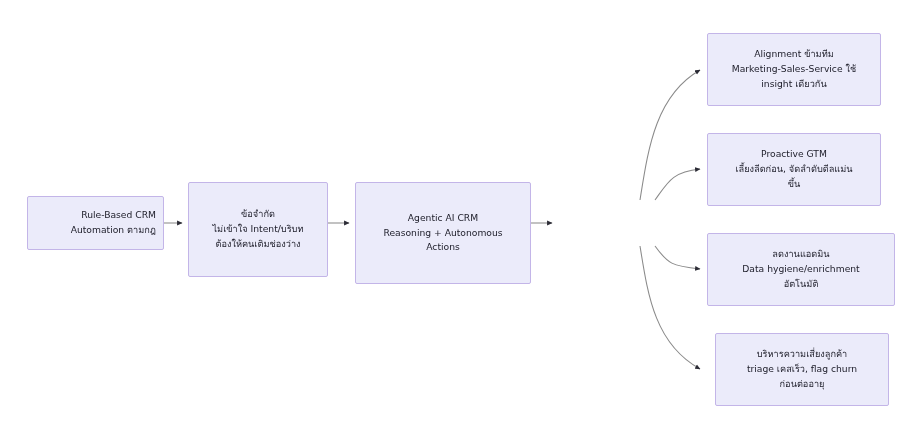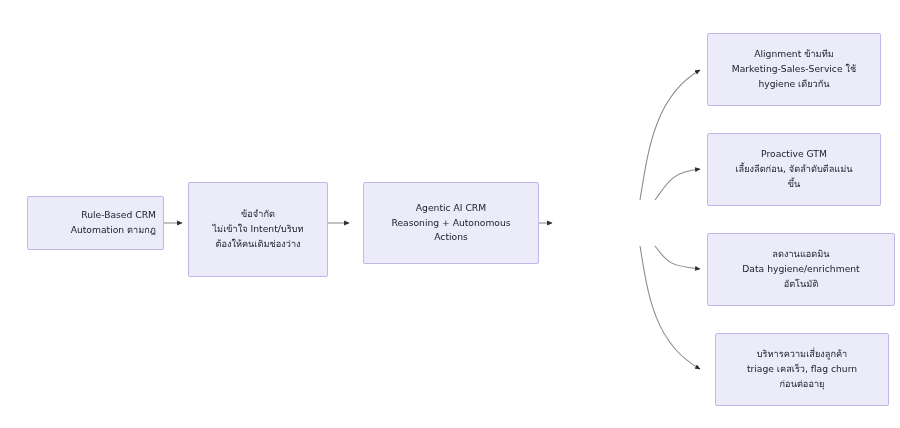--- a/index.html
+++ b/index.html
@@ -76,31 +76,31 @@
     <span class="node-label">Rule-Based CRM
 Automation ตามกฎ</span>
   </div>
 
   <div class="node" style="left:188px; top:182px; width:140px; height:95px;">
     <span class="node-label">ข้อจำกัด
 ไม่เข้าใจ Intent/บริบท
 ต้องให้คนเติมช่องว่าง</span>
   </div>
 
-  <div class="node" style="left:355px; top:182px; width:176px; height:82px;margin-left:8px;">
+  <div class="node" style="left:355px; top:182px; width:176px; height:102px;">
     <span class="node-label">Agentic AI CRM
 Reasoning + Autonomous
 Actions</span>
   </div>
 
 
   <div class="node" style="left:707px; top:33px; width:174px; height:73px;">
     <span class="node-label">Alignment ข้ามทีม
 Marketing-Sales-Service ใช้
-hygiene เดียวกัน</span>
+insight เดียวกัน</span>
   </div>
 
   <div class="node" style="left:707px; top:133px; width:174px; height:73px;">
     <span class="node-label">Proactive GTM
 เลี้ยงลีดก่อน, จัดลำดับดีลแม่น
 ขึ้น</span>
   </div>
 
   <div class="node" style="left:707px; top:233px; width:188px; height:73px;">
     <span class="node-label">ลดงานแอดมิน

